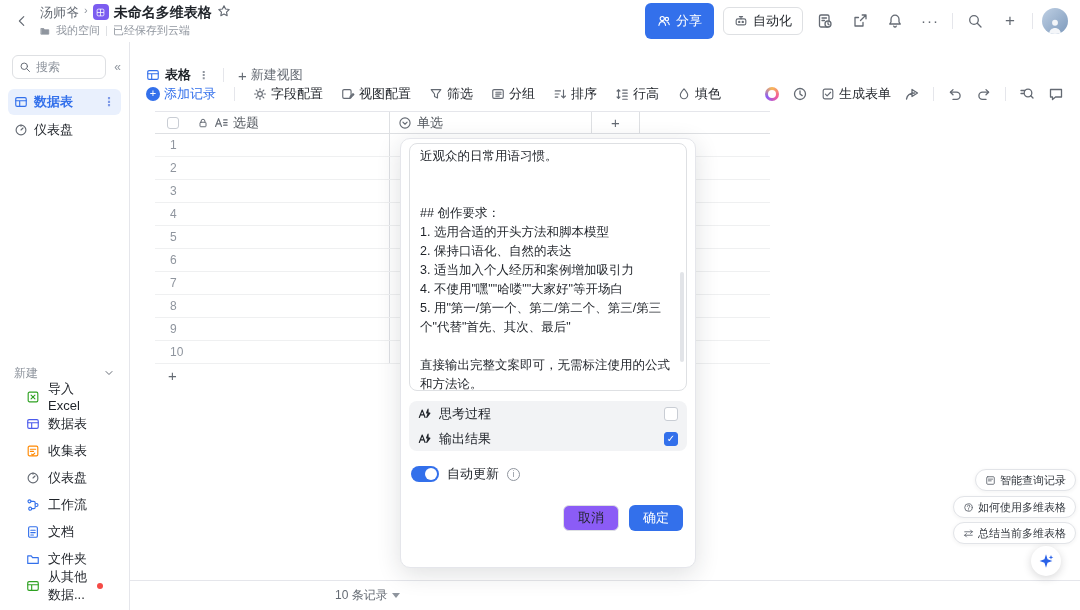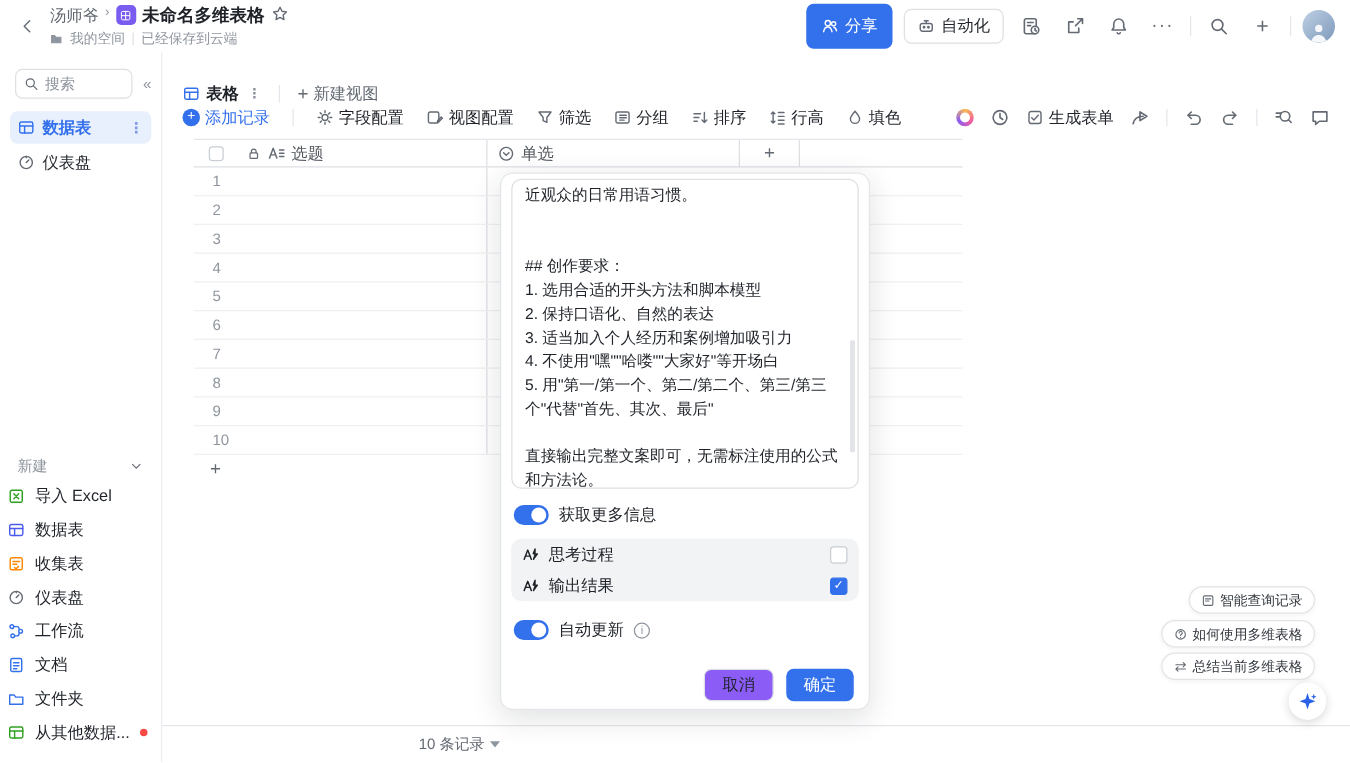--- a/index.html
+++ b/index.html
@@ -43,21 +43,21 @@
   .search-box{flex:1;display:flex;align-items:center;gap:5px;height:24px;border:1px solid var(--bd);border-radius:6px;padding:0 6px;background:#fff;}
   .search-box input{border:none;outline:none;width:50px;font-size:12px;color:var(--txt);font-family:inherit;background:transparent;}
   .search-box input::placeholder{color:var(--txt3);}
   .collapse-btn{color:var(--txt3);font-size:12px;cursor:pointer;padding:2px;}
   .nav-item{display:flex;align-items:center;gap:6px;height:26px;margin:2px 8px;padding:0 6px;border-radius:6px;font-size:13px;color:var(--txt);cursor:pointer;}
   .nav-item.active{background:var(--sel);color:var(--blue);font-weight:bold;}
   .nav-item.active .ic{stroke:var(--blue);}
   .nav-item .more-dots{margin-left:auto;color:#7e9ae8;font-size:12px;letter-spacing:0;line-height:8px;}
   .new-section{position:absolute;top:321px;left:0;right:0;}
   .new-header{display:flex;align-items:center;justify-content:space-between;padding:0 14px 0 14px;height:20px;font-size:12px;color:var(--txt3);cursor:pointer;}
-  .new-item{display:flex;align-items:center;gap:8px;height:27px;padding:0 6px;font-size:13px;color:var(--txt);cursor:pointer;}
+  .new-item{display:flex;align-items:center;gap:8px;height:27px;padding:0 26px;font-size:13px;color:var(--txt);cursor:pointer;}
   .red-dot{width:6px;height:6px;border-radius:50%;background:#f54a45;flex:none;}
   .ic-green{stroke:#2ea121;} .ic-purple{stroke:#4b5aec;} .ic-orange{stroke:#ff8800;}
   .ic-blue{stroke:var(--blue);} .ic-gray{stroke:#646a73;}
 
   
   .main{position:absolute;left:130px;top:42px;right:0;bottom:0;background:#fff;}
   .tabbar{position:absolute;top:12px;left:0;right:0;height:34px;display:flex;align-items:center;padding:8px 0 0 16px;}
   .tab-active{display:flex;align-items:center;gap:5px;font-size:13px;font-weight:bold;cursor:pointer;}
   .tab-active .ic{stroke:var(--blue);}
   .tab-more{color:var(--txt3);font-size:11px;line-height:8px;margin-left:2px;}
@@ -107,21 +107,21 @@
   .options-panel{margin-top:10px;background:#f2f3f5;border-radius:8px;padding:0 9px;}
   .option-row{display:flex;align-items:center;gap:7px;height:25px;}
   .opt-check{margin-left:auto;width:14px;height:14px;border:1px solid #c9cdd4;border-radius:3px;background:#fff;cursor:pointer;display:flex;align-items:center;justify-content:center;font-size:10px;color:#fff;line-height:1;}
   .opt-check.checked{background:var(--blue);border-color:var(--blue);}
   .ai-field-ic{display:flex;align-items:flex-end;flex:none;}
   .btn-row{display:flex;justify-content:flex-end;gap:10px;margin-top:22px;padding-right:4px;}
   .btn-cancel{height:26px;padding:0 14px;border:1px solid var(--bd);border-radius:6px;background:#8b5cf6;color:var(--txt);font-size:13px;cursor:pointer;font-family:inherit;}
   .btn-confirm{height:26px;padding:0 14px;border:none;border-radius:6px;background:var(--blue);color:#fff;font-size:13px;cursor:pointer;font-family:inherit;}
 
   
-  .pill{position:absolute;right:28px;height:22px;display:flex;align-items:center;gap:4px;background:#fff;border:1px solid #e2e4e8;border-radius:12px;padding:0 9px;font-size:11px;color:#33383f;cursor:pointer;box-shadow:0 1px 4px rgba(31,35,41,.06);z-index:15;}
+  .pill{position:absolute;right:4px;height:22px;display:flex;align-items:center;gap:4px;background:#fff;border:1px solid #e2e4e8;border-radius:12px;padding:0 9px;font-size:11px;color:#33383f;cursor:pointer;box-shadow:0 1px 4px rgba(31,35,41,.06);z-index:15;}
   .pill .ic{width:11px;height:11px;}
   .fab{position:absolute;right:19px;top:546px;width:30px;height:30px;border-radius:50%;background:#fff;box-shadow:0 2px 8px rgba(31,35,41,.18);display:flex;align-items:center;justify-content:center;cursor:pointer;z-index:15;}
   .fab svg{width:16px;height:16px;fill:#2a62e8;stroke:none;}
 </style>
 </head>
 <body>
 
 <div class="header">
   <div class="back-btn">
     <svg class="ic" viewBox="0 0 16 16">
@@ -513,26 +513,20 @@
     <div class="prompt-line">1. 选用合适的开头方法和脚本模型</div>
     <div class="prompt-line">2. 保持口语化、自然的表达</div>
     <div class="prompt-line">3. 适当加入个人经历和案例增加吸引力</div>
     <div class="prompt-line">4. 不使用"嘿""哈喽""大家好"等开场白</div>
     <div class="prompt-line">5. 用"第一/第一个、第二/第二个、第三/第三个"代替"首先、其次、最后"</div>
     <div class="prompt-line"></div>
     <div class="prompt-line">直接输出完整文案即可，无需标注使用的公式和方法论。</div>
     <div class="scroll-thumb"></div>
   </div>
 
-  <div class="toggle-row">
-    <div class="toggle on">
-        <span class="knob"></span>
-      </div>
-    <span class="toggle-label">获取更多信息</span>
-  </div>
 
   <div class="options-panel">
     <div class="option-row">
       <span class="ai-field-ic">
         <svg class="ic" viewBox="0 0 16 16" style="stroke:#1f2329">
             <path d="M1.5 12L4.8 3.5 8.1 12M2.8 9h4M11.5 2.5L9.8 6.8h2L10 12l3.6-5h-2.2z"></path>
           </svg>
       </span>
       <span>思考过程</span>
       <span class="opt-check"></span>

